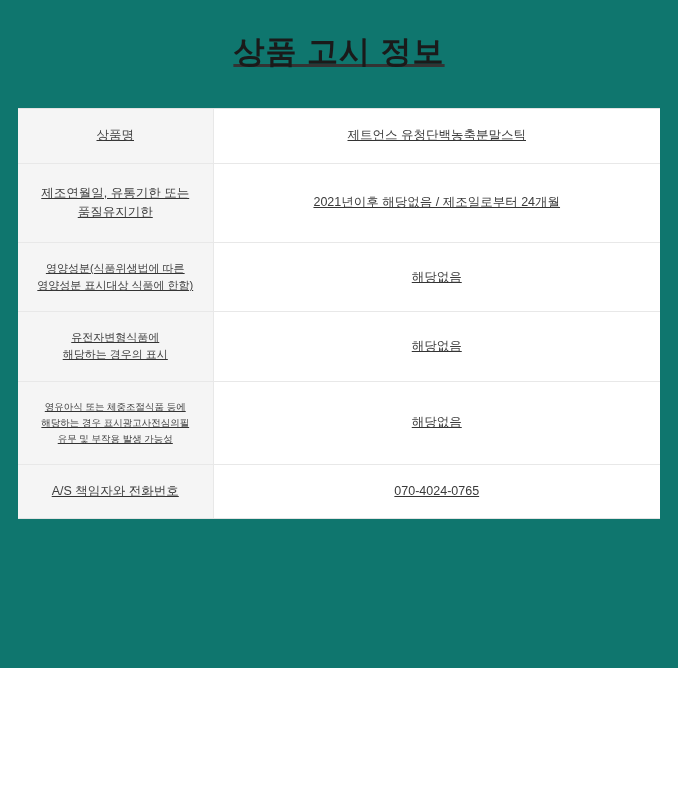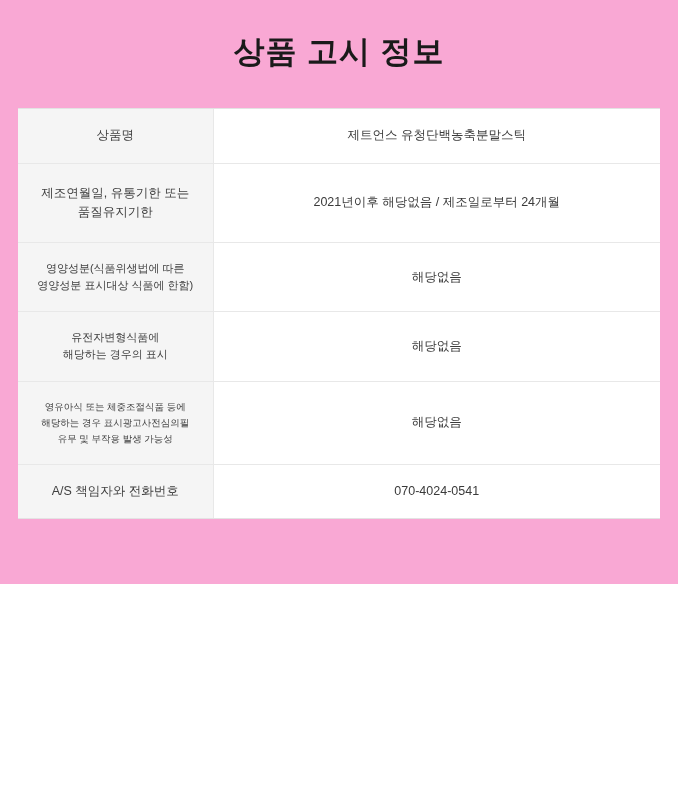--- a/index.html
+++ b/index.html
@@ -9,24 +9,25 @@
   }
   body {
     width: 678px;
     height: 788px;
     font-family: "Liberation Sans", sans-serif;
     color: #333333;
     overflow: hidden;
   }
   .page {
     width: 678px;
-    height: 584px;
+    height: 668px;
     position: relative;
-    background: #f9a8d4;
+    background: #0f766e;
     box-sizing: border-box;
+    text-decoration: underline;
   }
   .page-title {
     text-align: center;
     font-size: 31px;
     font-weight: bold;
     color: #1a1a1a;
     letter-spacing: 1px;
     padding-top: 33px;
     padding-bottom: 0;
     margin: 0;
@@ -118,20 +119,20 @@
         </tr>
 
         <tr>
           <th class="label-cell xsmall">영유아식 또는 체중조절식품 등에<br>해당하는 경우 표시광고사전심의필<br>유무 및 부작용 발생 가능성</th>
           <td class="value-cell">해당없음</td>
         </tr>
 
 
         <tr>
           <th class="label-cell">A/S 책임자와 전화번호</th>
-          <td class="value-cell">070-4024-0541</td>
+          <td class="value-cell">070-4024-0765</td>
         </tr>
 
       </tbody>
     </table>
   </div>
 
 </div>
 
 </body></html>

